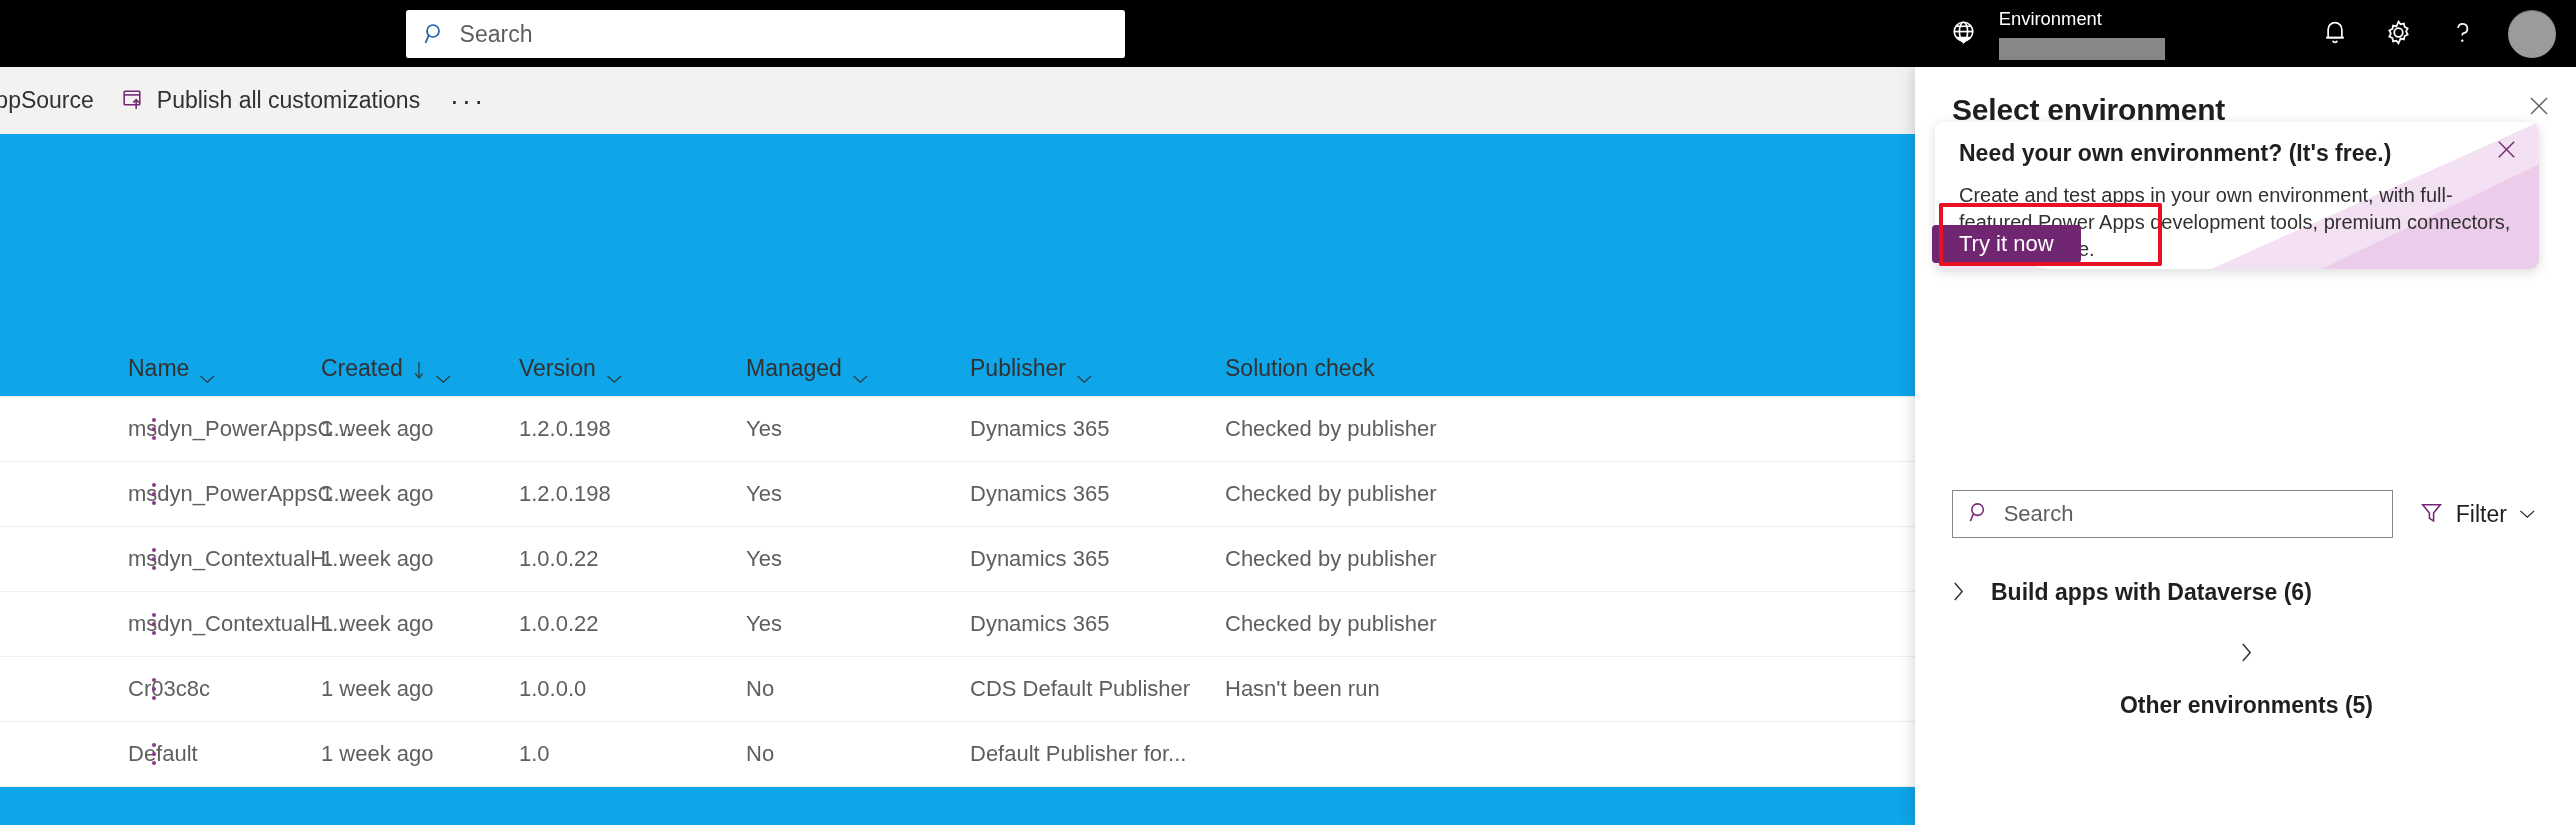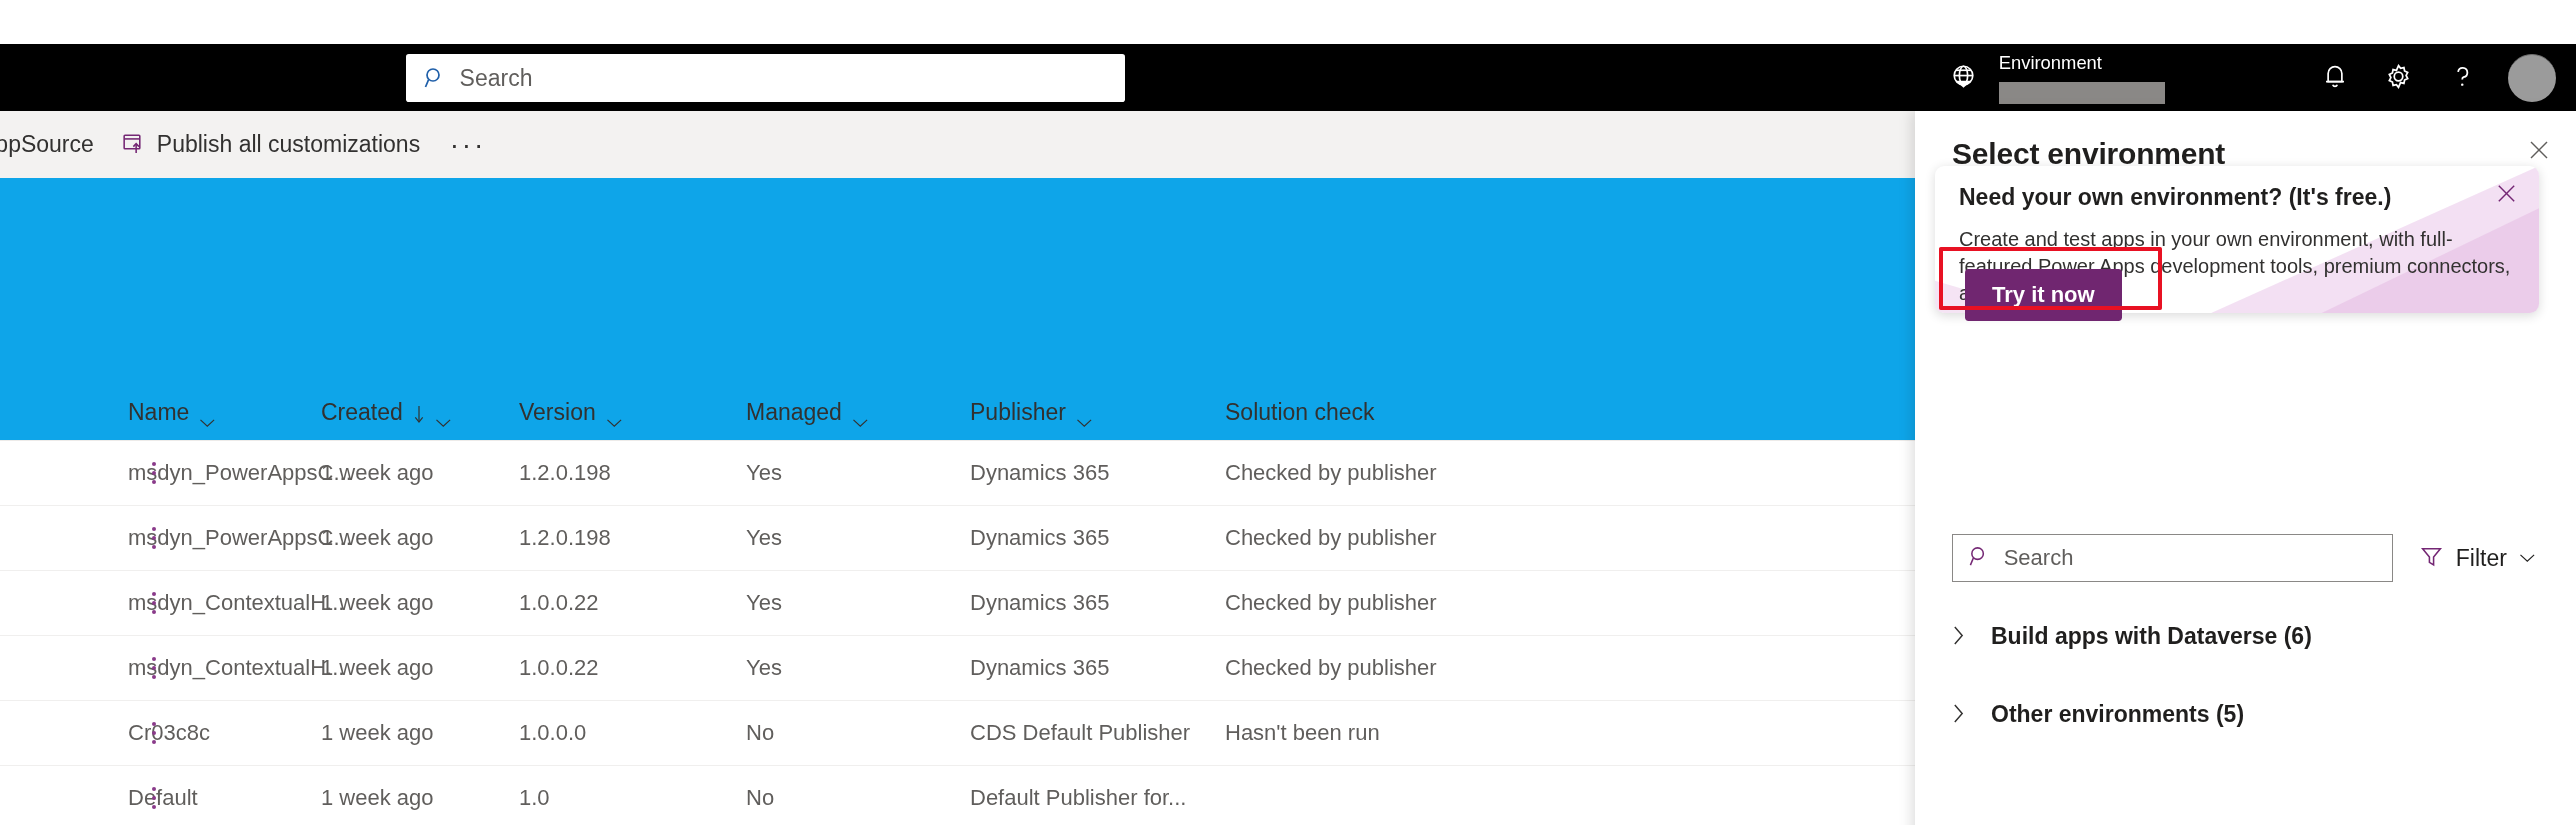--- a/index.html
+++ b/index.html
@@ -2,21 +2,21 @@
 <html style="font-size:14.7px"><head>
 <meta charset="utf-8">
 <style>
   * { box-sizing: border-box; margin: 0; padding: 0; }
   html, body {
     width: 2576px; height: 825px;
     font-family: "Liberation Sans", sans-serif;
     background: #ffffff;
     overflow: hidden;
   }
-  .app { position: relative; width: 2576px; height: 675px; margin-top: 44px; }
+  .app { position: relative; width: 2576px; height: 675px; }
 
   
   .topbar {
     position: absolute; left: 0; top: 0; width: 2576px; height: 67px;
     background: #000000; display: flex; align-items: center;
   }
   .topbar-search {
     position: absolute; left: 406px; top: 10px; width: 719px; height: 48px;
     background: #ffffff; border-radius: 2.8px;
     display: flex; align-items: center; padding: 0 16.6px; gap: 13px;
@@ -111,24 +111,24 @@
   }
   .callout-deco { position: absolute; inset: 0; pointer-events: none; }
   .callout-body { position: relative; padding: 18.4px 24px 0 24px; z-index: 2; }
   .callout-title { font-size: 23px; font-weight: 600; color: #201f1e; }
   .callout-text { font-size: 20px; color: #323130; line-height: 27px; margin-top: 14.7px; }
   .callout-close {
     position: absolute; right: 13px; top: 9.2px; width: 39px; height: 39px; z-index: 3;
     display: flex; align-items: center; justify-content: center;
   }
   .try-btn {
-    position: absolute; left: 50px; top: 158px; z-index: 3;
+    position: absolute; left: 17px; top: 158px; z-index: 3;
     background: #702670; color: #ffffff; border: none; border-radius: 3.7px;
     font-family: "Liberation Sans", sans-serif;
-    font-size: 22px; font-weight: 700; padding: 13px 27px; cursor: pointer;
+    font-size: 22px; font-weight: 400; padding: 6px 27px; cursor: pointer;
   }
   .redbox {
     position: absolute; left: 24px; top: 136px; width: 223px; height: 63px;
     border: 4.6px solid #e81123; border-radius: 1.8px; z-index: 4; pointer-events: none;
   }
 
   
   .panel-tools {
     position: absolute; left: 37px; top: 423px; width: 589px;
     display: flex; align-items: center; gap: 20px;
@@ -140,21 +140,21 @@
   .panel-search .ph2 { font-size: 22px; color: #605e5c; }
   .filter-btn { display: flex; align-items: center; gap: 12px; height: 48px; padding: 0 5.5px; }
   .filter-label { font-size: 23px; color: #201f1e; }
 
   
   .group {
     position: absolute; left: 37px; width: 589px; height: 57px;
     display: flex; align-items: center; gap: 26px;
   }
   .group-1 { top: 497px; }
-  .group-2 { top: 575px; }
+  .group-2 { top: 575px; flex-direction: column; }
   .group-label { font-size: 23px; font-weight: 600; color: #201f1e; }
 </style>
 </head>
 <body>
 
 <div class="app">
 
   <div class="topbar">
 
     <div class="topbar-search">

